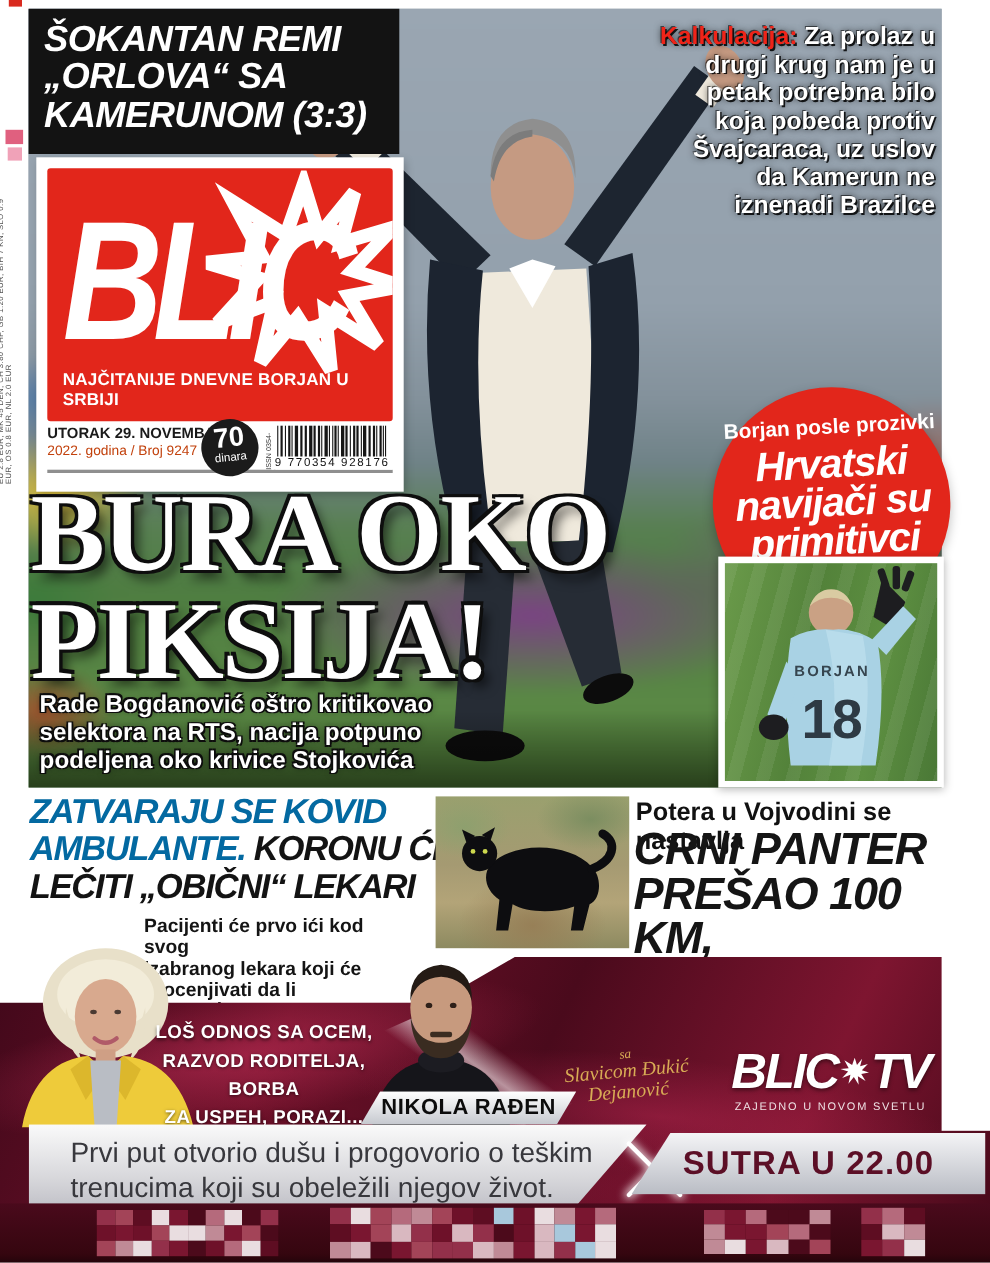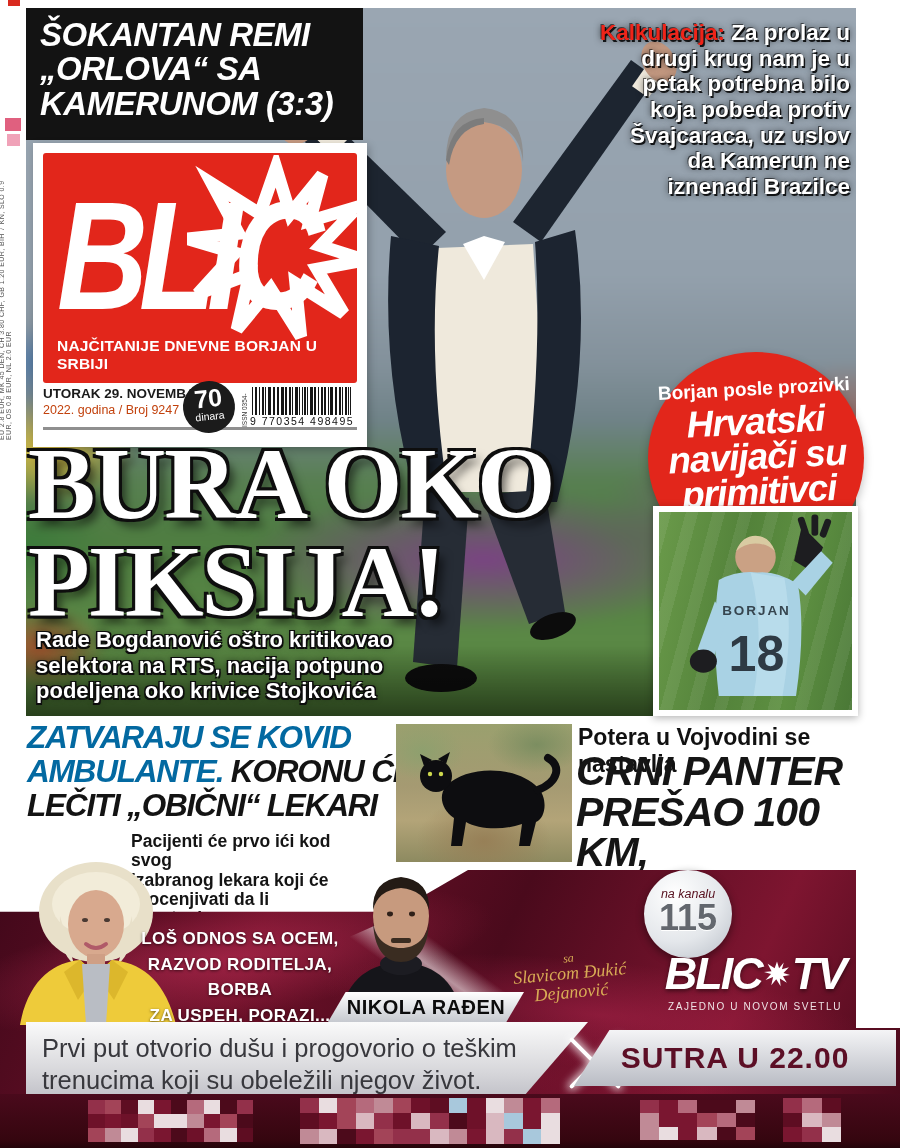--- a/index.html
+++ b/index.html
@@ -133,21 +133,21 @@
   .ch-circle{left:644px;top:870px;width:88px;height:88px;border-radius:50%;text-align:center;
      background:radial-gradient(circle at 35% 28%,#ffffff,#e4e7eb 55%,#b7bdc6);box-shadow:0 3px 9px rgba(0,0,0,.45);}
   .ch-circle .lab{font-style:italic;font-size:12.5px;color:#57101f;margin-top:17px;}
   .ch-circle .num{font-weight:bold;font-size:36px;line-height:34px;color:#63676e;
      text-shadow:0 1px 0 #fff;}
   .blictv{left:648px;top:950px;width:214px;text-align:center;color:#fff;}
   .blictv .row{display:flex;align-items:center;justify-content:center;gap:2px;}
   .blictv .w{font-weight:bold;font-style:italic;font-size:45px;letter-spacing:-2px;line-height:48px;
      text-shadow:0 2px 4px rgba(0,0,0,.5);}
   .blictv .tag{font-size:10px;letter-spacing:1.6px;color:#efe2e5;margin-top:3px;}
-  .quote-band{left:26px;top:1022px;width:562px;height:78px;box-sizing:border-box;padding:11px 0 0 16px;
+  .quote-band{left:26px;top:1022px;width:562px;height:78px;box-sizing:border-box;padding:11px 0 0 38px;
      background:linear-gradient(180deg,#fafafa,#d6d6da 65%,#bfbfc6);
      clip-path:polygon(0 0,100% 0,88% 100%,0 100%);
      font-size:25.5px;line-height:1.25;color:#38383d;}
   .sutra-band{left:574px;top:1030px;width:322px;height:56px;line-height:56px;text-align:center;
      background:linear-gradient(180deg,#f4f4f6,#b9bcc4);clip-path:polygon(11% 0,100% 0,100% 100%,0 100%);
      font-weight:bold;font-size:30px;letter-spacing:1px;color:#5c0f26;}
   .sparkle{left:560px;top:1028px;width:70px;height:70px;}
   .sparkle i{position:absolute;left:0;top:33px;width:70px;height:4px;background:#fff;border-radius:2px;
      box-shadow:0 0 8px 2px rgba(255,255,255,.8);}
   .sparkle i.a{transform:rotate(45deg);} .sparkle i.b{transform:rotate(-45deg);}
@@ -247,21 +247,21 @@
             <i style="left:72px;width:2px"></i>
             <i style="left:76px;width:1px"></i>
             <i style="left:78px;width:3px"></i>
             <i style="left:83px;width:2px"></i>
             <i style="left:87px;width:2px"></i>
             <i style="left:90px;width:1px"></i>
             <i style="left:93px;width:2px"></i>
             <i style="left:96px;width:1px"></i>
             <i style="left:98px;width:1px"></i>
           </div>
-        <div class="bdigits">9 770354 498495</div>
+        <div class="bdigits">9 770354 928176</div>
       </div>
     </div>
   </div>
 
   <div class="abs badge">
     <div class="badge-in">
       <div class="k">Borjan posle prozivki</div>
       <div class="s pre">Hrvatski
 navijači su
 primitivci</div>
@@ -357,24 +357,20 @@
 
   <div class="abs topics pre">LOŠ ODNOS SA OCEM,
 RAZVOD RODITELJA, BORBA
 ZA USPEH, PORAZI...</div>
   <div class="abs nik-band">NIKOLA RAĐEN</div>
   <div class="abs host">
     <div class="sa">sa</div>
     <div class="nm pre">Slavicom Đukić
 Dejanović</div>
   </div>
-  <div class="abs ch-circle">
-    <div class="lab">na kanalu</div>
-    <div class="num">115</div>
-  </div>
   <div class="abs blictv">
     <div class="row">
       <span class="w">BLIC</span>
       <svg width="26" height="30" viewBox="0 0 100 100">
         <polygon points="50,2 58,28 76,6 69,32 96,24 75,46 100,54 73,59 88,84 61,67 64,97 47,70 28,93 35,62 6,73 27,50 0,42 29,39 14,11 41,28" fill="#ffffff"></polygon>
       </svg>
       <span class="w">TV</span>
     </div>
     <div class="tag">ZAJEDNO U NOVOM SVETLU</div>
   </div>

